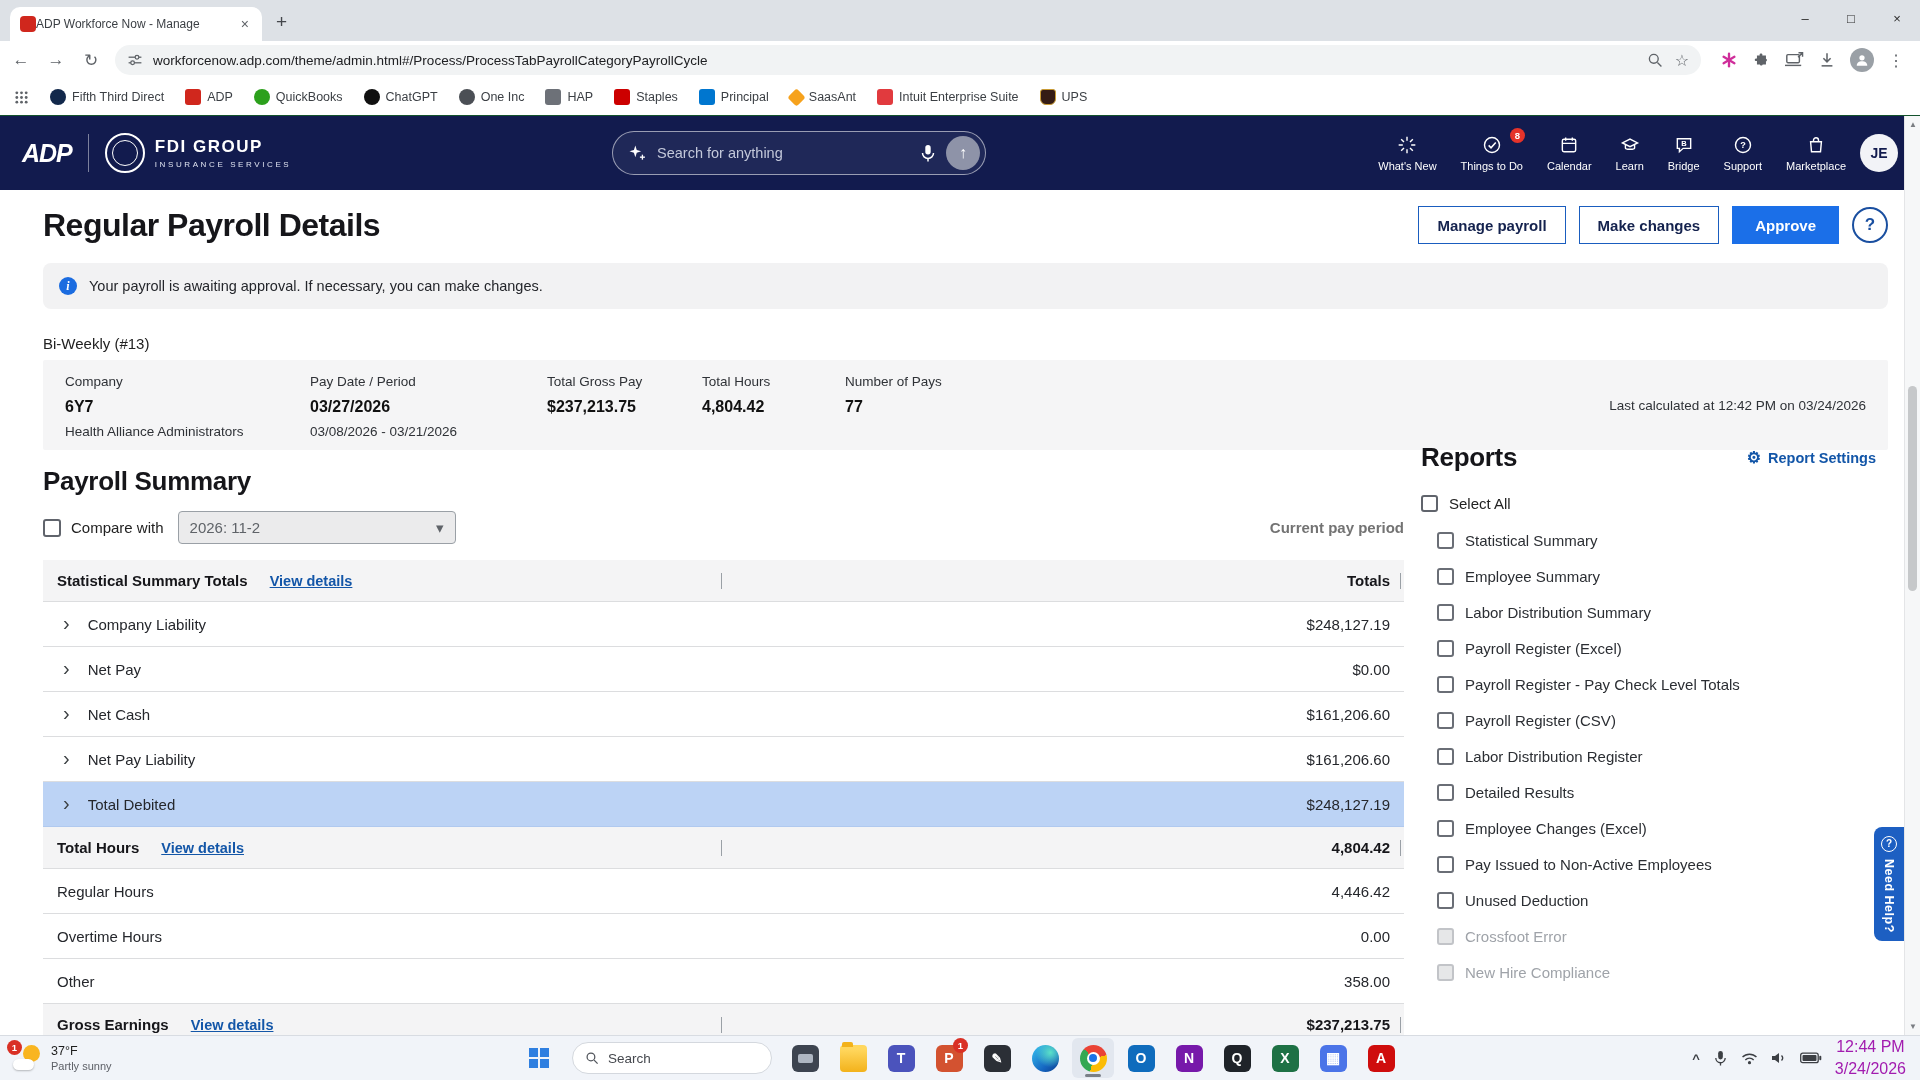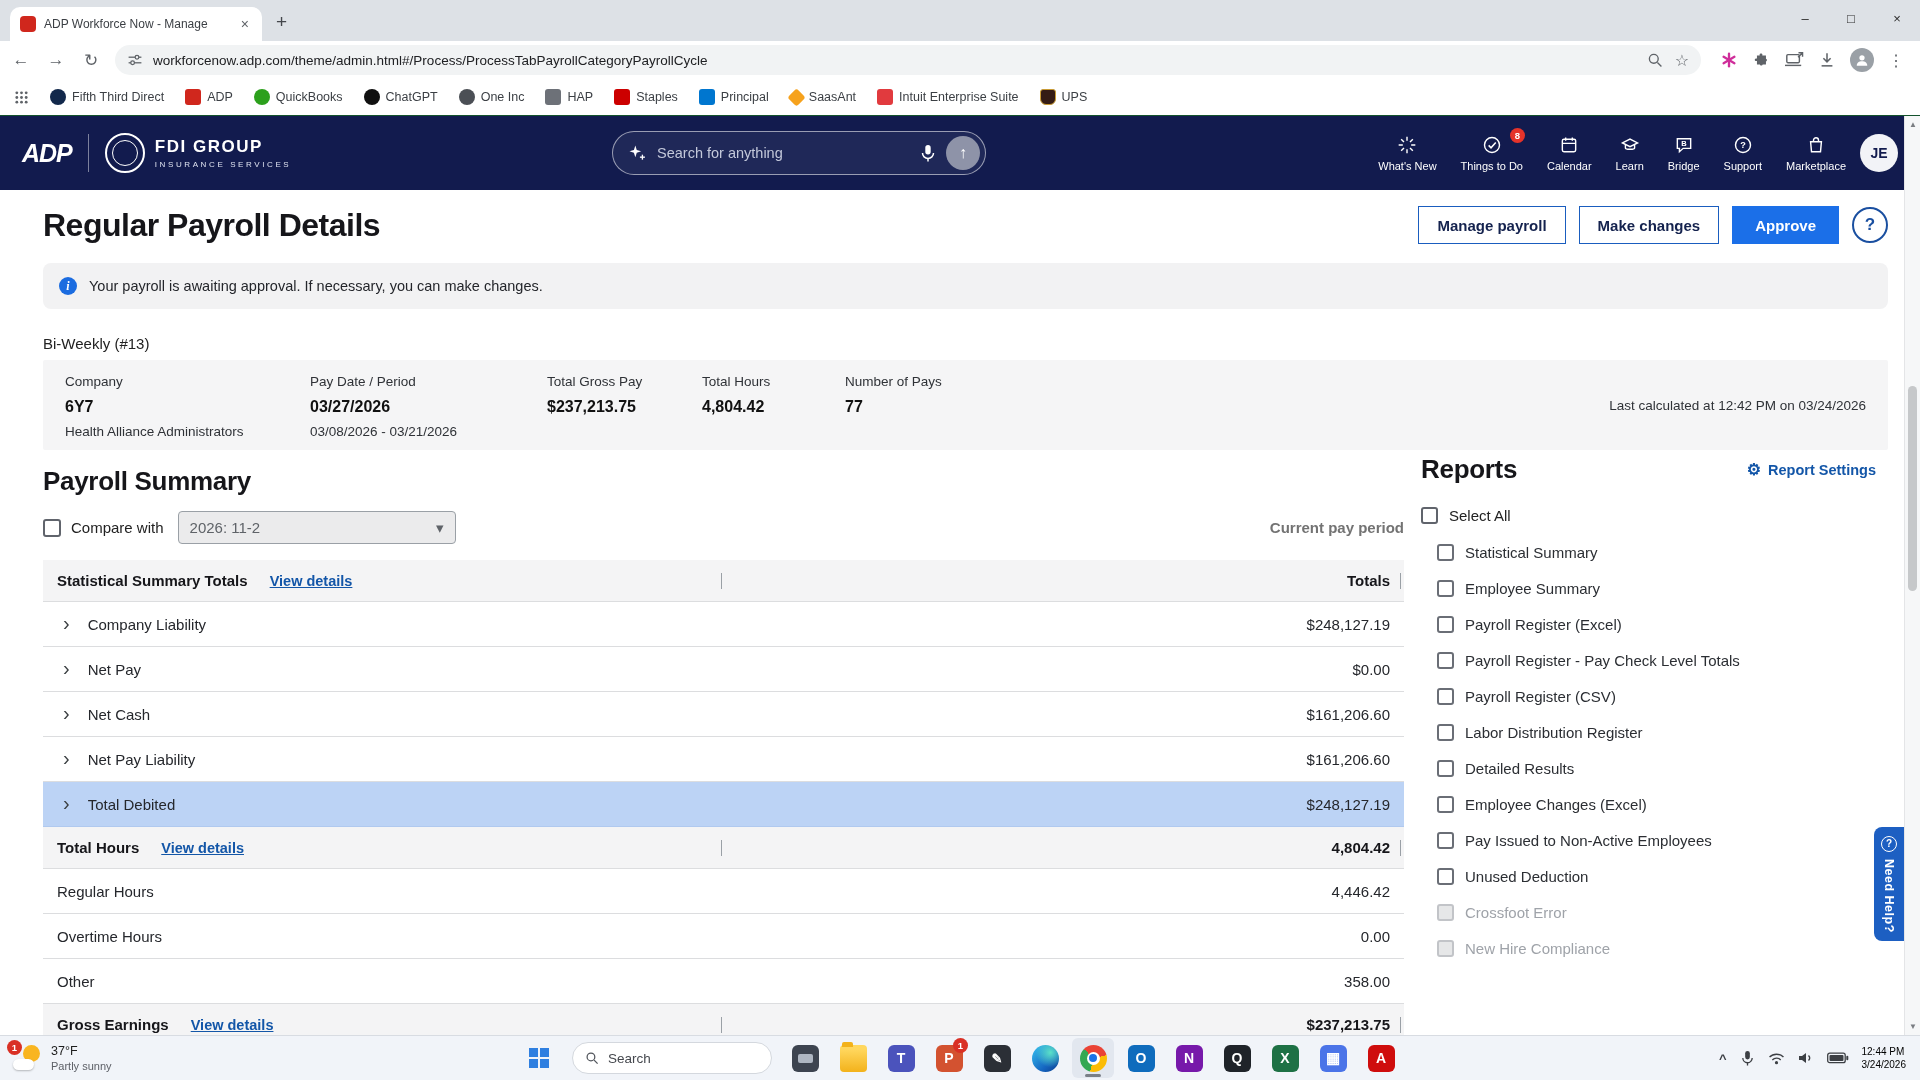--- a/index.html
+++ b/index.html
@@ -1,21 +1,21 @@
 <!DOCTYPE html>
 <html><head>
 <meta charset="utf-8">
 <style>
 *{margin:0;padding:0;box-sizing:border-box}
 html,body{width:1920px;height:1080px;overflow:hidden}
 body{font-family:"Liberation Sans",sans-serif;background:#fff;position:relative;color:#1a1a1a}
 
 
 .tabstrip{position:absolute;top:0;left:0;right:0;height:41px;background:#dde1e6;display:flex;align-items:flex-end}
-.tab{width:252px;height:34px;background:#fff;border-radius:10px 10px 0 0;margin-left:10px;display:flex;align-items:center;gap:8px;padding:0 10px;font-size:12px;color:#3b3f44}
+.tab{width:252px;height:34px;background:#fff;border-radius:10px 10px 0 0;margin-left:10px;display:flex;align-items:center;gap:0;padding:0 10px;font-size:12px;color:#3b3f44}
 .tabfav{width:16px;height:16px;border-radius:4px;background:#d0271d;flex:none}
 .tabtitle{flex:1;white-space:nowrap;overflow:hidden}
 .tabx{font-size:14px;color:#5f6368;padding:0 3px}
 .newtab{font-size:19px;color:#44474c;margin:0 0 8px 14px}
 .wincontrols{margin-left:auto;display:flex;align-items:stretch;height:41px}
 .wc{width:46px;text-align:center;font-size:13px;color:#2c2c2c;line-height:38px}
 .toolbar{position:absolute;top:41px;left:0;right:0;height:38px;background:#fff;display:flex;align-items:center;padding:0 10px;gap:13px}
 .navic{color:#5f6368;font-size:17px;width:22px;text-align:center}
 .omnibox{flex:1;height:30px;background:#f1f3f4;border-radius:15px;display:flex;align-items:center;padding:0 12px;gap:10px;font-size:13.5px;color:#202124}
 .omniurl{flex:1;white-space:nowrap;overflow:hidden}
@@ -86,21 +86,21 @@
 .link{color:#1356a8;text-decoration:underline;font-size:14.5px;font-weight:600;margin-left:22px}
 .th-amt{margin-left:auto;font-weight:700;color:#16161a}
 .divbar{position:absolute;top:13px;width:1px;height:16px;background:#9aa0a6}
 .d1{left:678px}.d2{right:3px}
 .trow{height:45px;display:flex;align-items:center;padding:0 14px;border-bottom:1px solid #dcdddf;color:#25272c}
 .chev{color:#3c4043;font-size:20px;margin:0 18px 2px 6px;line-height:1}
 .t-amt{margin-left:auto}
 .trow.sel{background:#bcd3f5;border-bottom-color:#b0c9ef}
 
 
-.reports{position:absolute;left:1421px;top:264px;width:455px}
+.reports{position:absolute;left:1421px;top:252px;width:455px}
 .rephead{display:flex;align-items:center}
 .repset{margin-left:auto;display:flex;gap:7px;align-items:center;color:#1356a8;font-weight:700;font-size:14.5px}
 .gear{font-size:16px;color:#1356a8;text-decoration:none}
 .selall{margin-top:22px;display:flex;align-items:center;gap:11px}
 .cb-sm{width:17px;height:17px;border:2px solid #60646c;border-radius:3px;background:#fff;flex:none}
 .selall-lbl{font-size:15px;color:#222}
 .replist{margin-top:10px}
 .repitem{height:36px;display:flex;align-items:center;gap:11px;padding-left:16px}
 .repitem .cb-sm{border-color:#6a6e76}
 .rep-lbl{font-size:15px;color:#2b2e33}
@@ -147,21 +147,21 @@
 .chrome-hub::after{content:"";position:absolute;inset:2.5px;background:#1a73e8;border-radius:50%}
 .ic-outlook{background:#0f6cbd}
 .ic-onenote{background:#7719aa}
 .ic-q{background:#1f2329}
 .ic-excel{background:#1e7145}
 .ic-calc{background:#4b74e8;font-size:15px}
 .ic-acrobat{background:#cf0d0d}
 .appbadge{position:absolute;top:0;right:2px;width:15px;height:15px;border-radius:50%;background:#d93025;color:#fff;font-size:9.5px;font-weight:700;display:flex;align-items:center;justify-content:center;z-index:2}
 .tray{margin-left:auto;display:flex;align-items:center;gap:13px;padding-right:14px}
 .caret{font-size:13px;color:#3c3f44;font-weight:700}
-.clock{text-align:left;font-size:10px;color:#000000;line-height:1.35}
+.clock{text-align:center;font-size:16px;color:#a21caf;line-height:1.35}
 svg{display:block}
 </style>
 </head>
 <body>
 
 <div class="tabstrip">
   <div class="tab">
     <span class="tabfav"></span>
     <span class="tabtitle">ADP Workforce Now - Manage</span>
     <span class="tabx">×</span>
@@ -526,20 +526,24 @@
       <div class="repitem">
           <span class="cb-sm"></span>
           <span class="rep-lbl">Statistical Summary</span>
         </div>
       <div class="repitem">
           <span class="cb-sm"></span>
           <span class="rep-lbl">Employee Summary</span>
         </div>
       <div class="repitem">
           <span class="cb-sm"></span>
+          <span class="rep-lbl">Labor Distribution Summary</span>
+        </div>
+      <div class="repitem">
+          <span class="cb-sm"></span>
           <span class="rep-lbl">Payroll Register (Excel)</span>
         </div>
       <div class="repitem">
           <span class="cb-sm"></span>
           <span class="rep-lbl">Payroll Register - Pay Check Level Totals</span>
         </div>
       <div class="repitem">
           <span class="cb-sm"></span>
           <span class="rep-lbl">Payroll Register (CSV)</span>
         </div>

